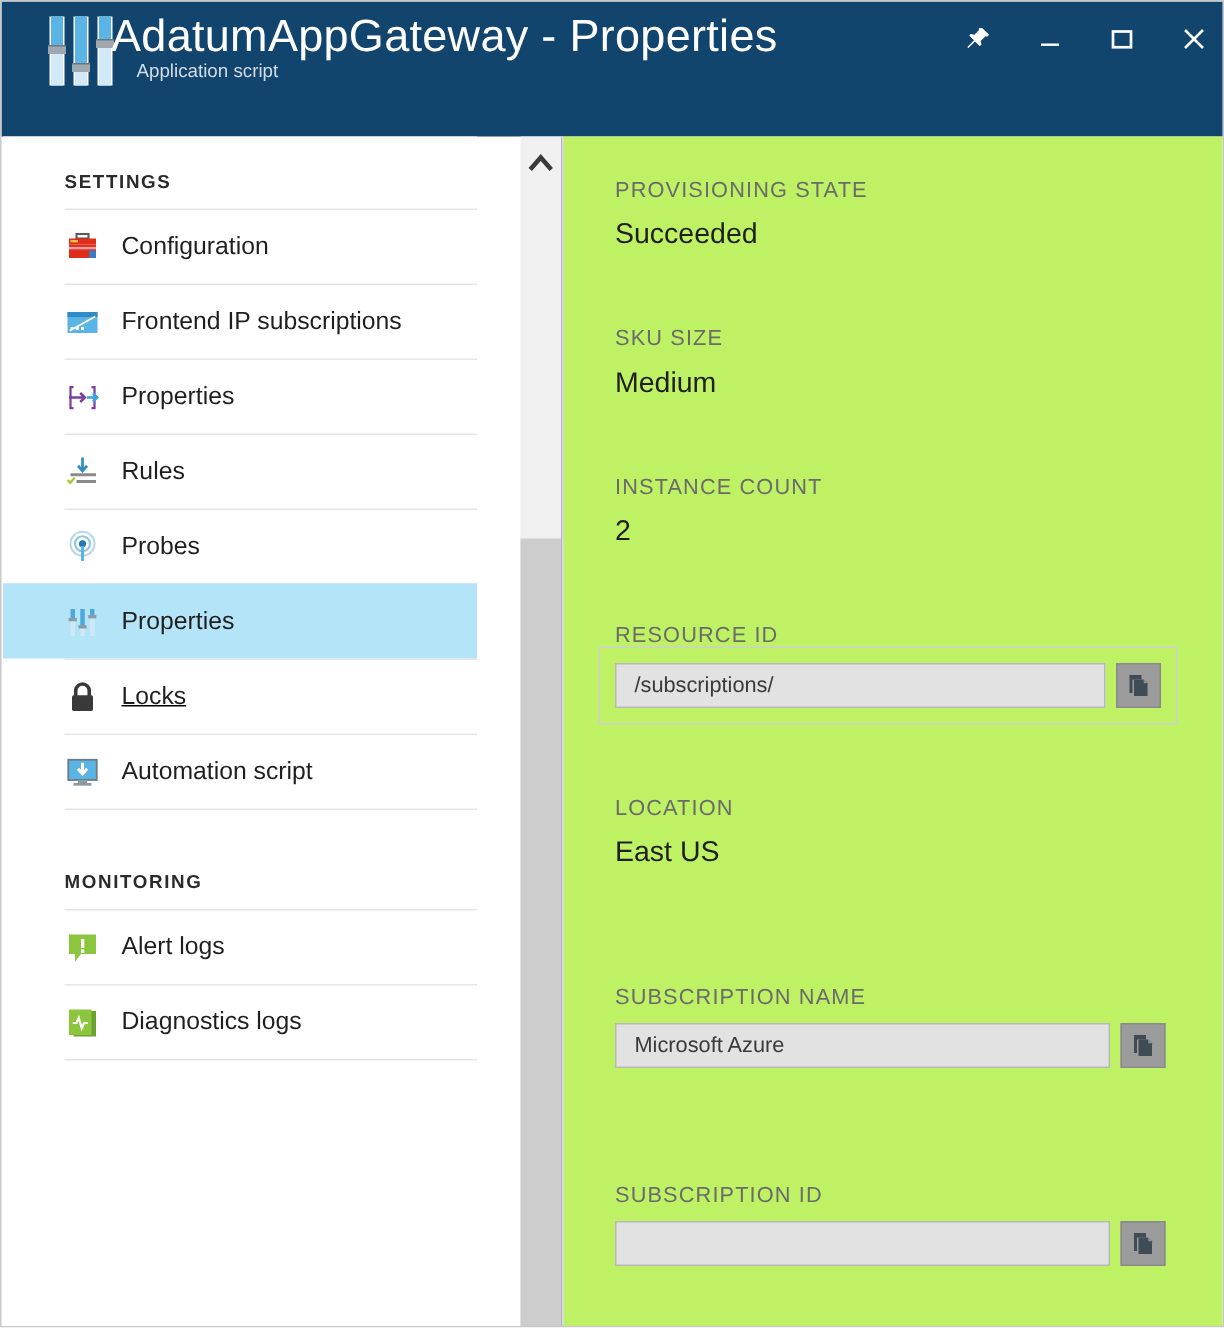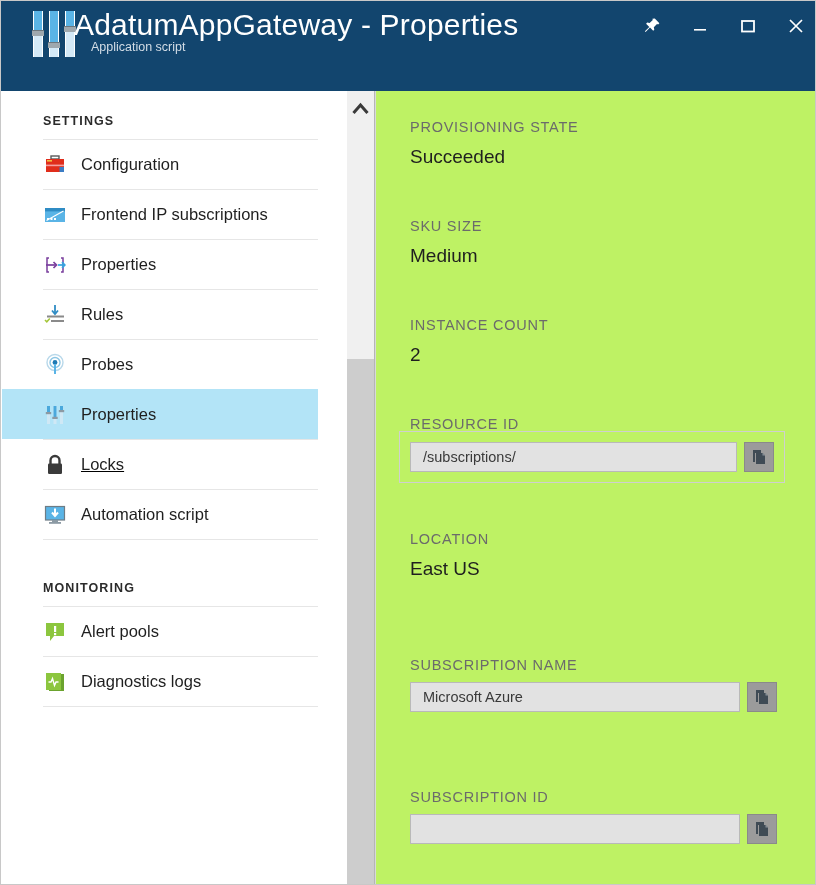--- a/index.html
+++ b/index.html
@@ -402,21 +402,21 @@
 
 
     <div class="nav-item">
       <span class="nav-icon">
         <svg width="24" height="24" viewBox="0 0 24 24">
           <path d="M3 3 H21 V16 H11 L7 21 V16 H3 Z" fill="#8cc63e"></path>
           <rect x="11" y="6" width="2.2" height="6" fill="#ffffff"></rect>
           <rect x="11" y="13" width="2.2" height="2.2" fill="#ffffff"></rect>
         </svg>
       </span>
-      <span class="nav-label">Alert pools</span>
+      <span class="nav-label">Alert logs</span>
     </div>
 
     <div class="nav-item">
       <span class="nav-icon">
         <svg width="24" height="24" viewBox="0 0 24 24">
           <rect x="6" y="4" width="15" height="17" fill="#6ba32e"></rect>
           <rect x="3" y="3" width="15" height="17" fill="#8cc63e"></rect>
           <path d="M5.5 12 H8 L9.5 8.5 L11.5 15.5 L13 12 H15.5" stroke="#ffffff" stroke-width="1.4" fill="none"></path>
         </svg>
       </span>

